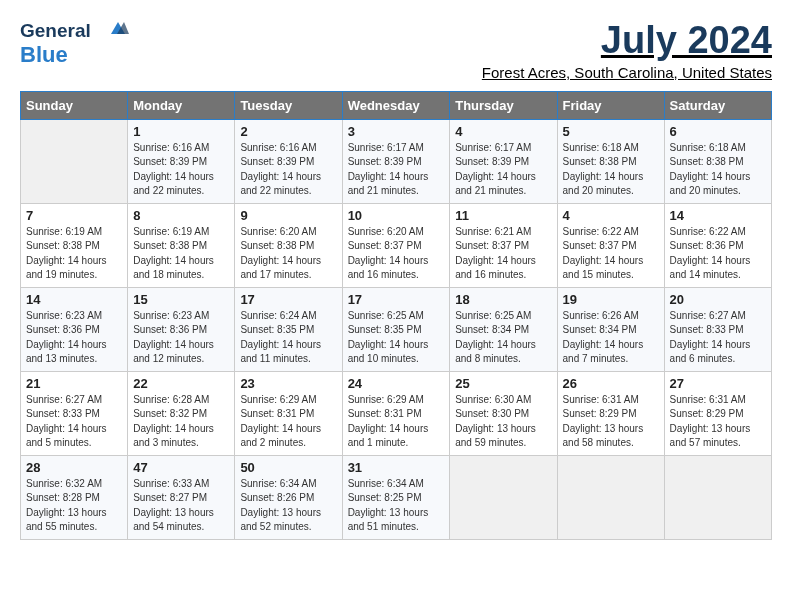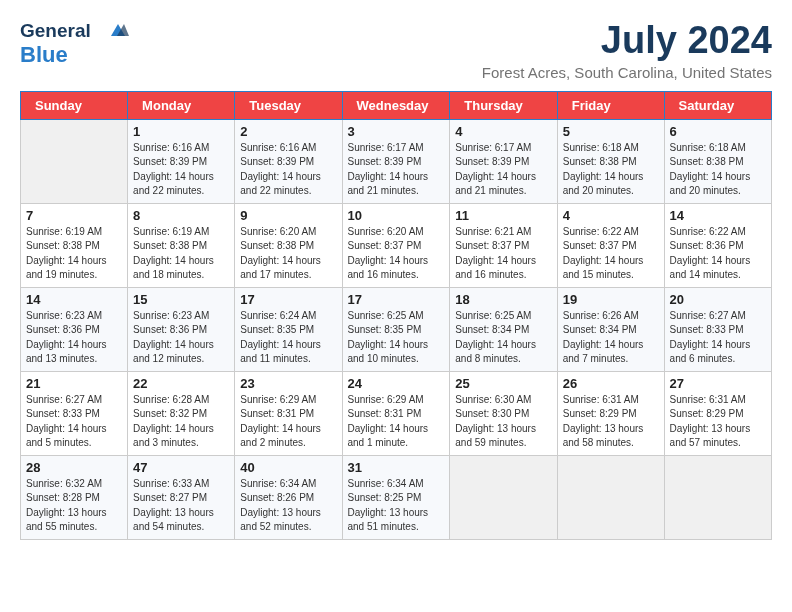--- a/index.html
+++ b/index.html
@@ -16,46 +16,46 @@
       align-items: flex-start;
       margin-bottom: 10px;
     }
     .logo {
       display: flex;
       flex-direction: column;
       align-items: flex-start;
     }
     .logo-line {
       display: flex;
-      align-items: center;
       gap: 16px;
     }
     .title-area {
       text-align: right;
+      text-decoration: underline;
     }
     .cal-title {
       font-size: 38px;
       font-weight: bold;
       color: #1a3a5c;
       line-height: 1.1;
     }
     .cal-subtitle {
       font-size: 15px;
-      color: #737373;
+      color: #000000;
       margin-top: 2px;
     }
     table {
       width: 100%;
       border-collapse: collapse;
       font-size: 11px;
     }
     thead tr th {
-      background-color: #ef4444;
+      background-color: #737373;
       color: #fff;
-      padding: 6px 14px;
+      padding: 6px 5px;
       text-align: left;
       font-size: 13px;
       font-weight: bold;
       border: 1px solid #2a7dc9;
     }
     tbody tr td {
       border: 1px solid #ccc;
       vertical-align: top;
       padding: 4px 5px;
       width: 108px;
@@ -236,21 +236,21 @@
       <tr>
         <td>
           <span class="day-num">28</span>
           <div class="day-info">Sunrise: 6:32 AM<br>Sunset: 8:28 PM<br>Daylight: 13 hours<br>and 55 minutes.</div>
         </td>
         <td>
           <span class="day-num">47</span>
           <div class="day-info">Sunrise: 6:33 AM<br>Sunset: 8:27 PM<br>Daylight: 13 hours<br>and 54 minutes.</div>
         </td>
         <td>
-          <span class="day-num">40</span>
+          <span class="day-num">50</span>
           <div class="day-info">Sunrise: 6:34 AM<br>Sunset: 8:26 PM<br>Daylight: 13 hours<br>and 52 minutes.</div>
         </td>
         <td>
           <span class="day-num">31</span>
           <div class="day-info">Sunrise: 6:34 AM<br>Sunset: 8:25 PM<br>Daylight: 13 hours<br>and 51 minutes.</div>
         </td>
         <td class="empty-cell"></td>
         <td class="empty-cell"></td>
         <td class="empty-cell"></td>
       </tr>

